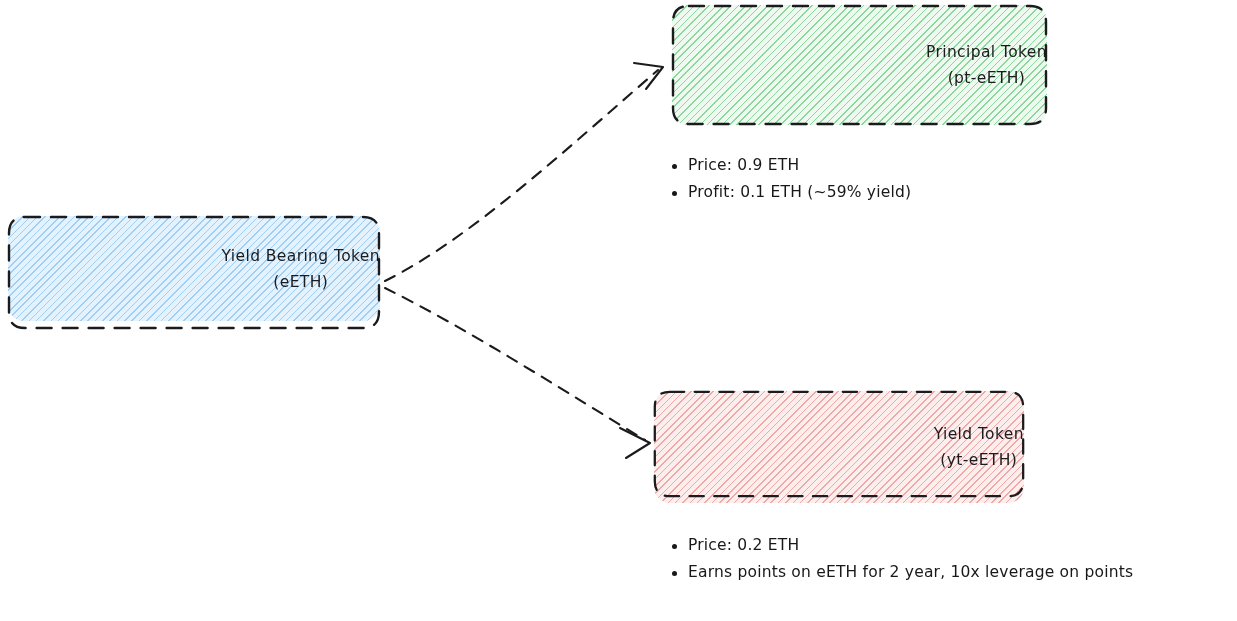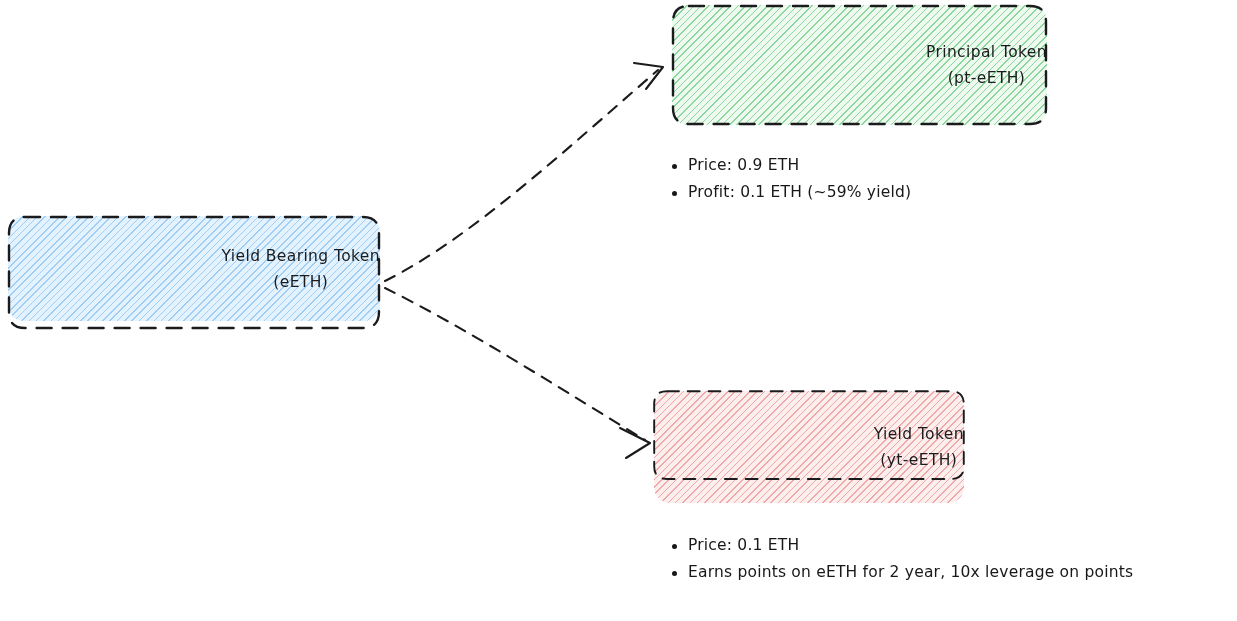--- a/index.html
+++ b/index.html
@@ -49,21 +49,21 @@
   
   .node .frame {
     position: absolute;
     inset: -3px;
     z-index: 2;
     pointer-events: none;
   }
 
   #node-yield-bearing  { left: 8px;   top: 216px; width: 372px; height: 105px; }
   #node-principal      { left: 672px; top: 5px;   width: 375px; height: 120px; }
-  #node-yield-token    { left: 654px; top: 391px; width: 310px; height: 112px; }
+  #node-yield-token    { left: 654px; top: 391px; width: 370px; height: 112px; }
 
   
   .bullets {
     position: absolute;
     margin: 0;
     padding: 0;
     list-style: none;
   }
   .bullets li {
     position: relative;
@@ -143,17 +143,17 @@
     <div class="node-label">Yield Token
 (yt-eETH)</div>
   </div>
 
   <ul class="bullets" id="bullets-principal">
     <li>Price: 0.9 ETH</li>
     <li>Profit: 0.1 ETH (~59% yield)</li>
   </ul>
 
   <ul class="bullets" id="bullets-yield">
-    <li>Price: 0.1 ETH</li>
+    <li>Price: 0.2 ETH</li>
     <li>Earns points on eETH for 2 year, 10x leverage on points</li>
   </ul>
 
 </div>
 
 </body></html>

